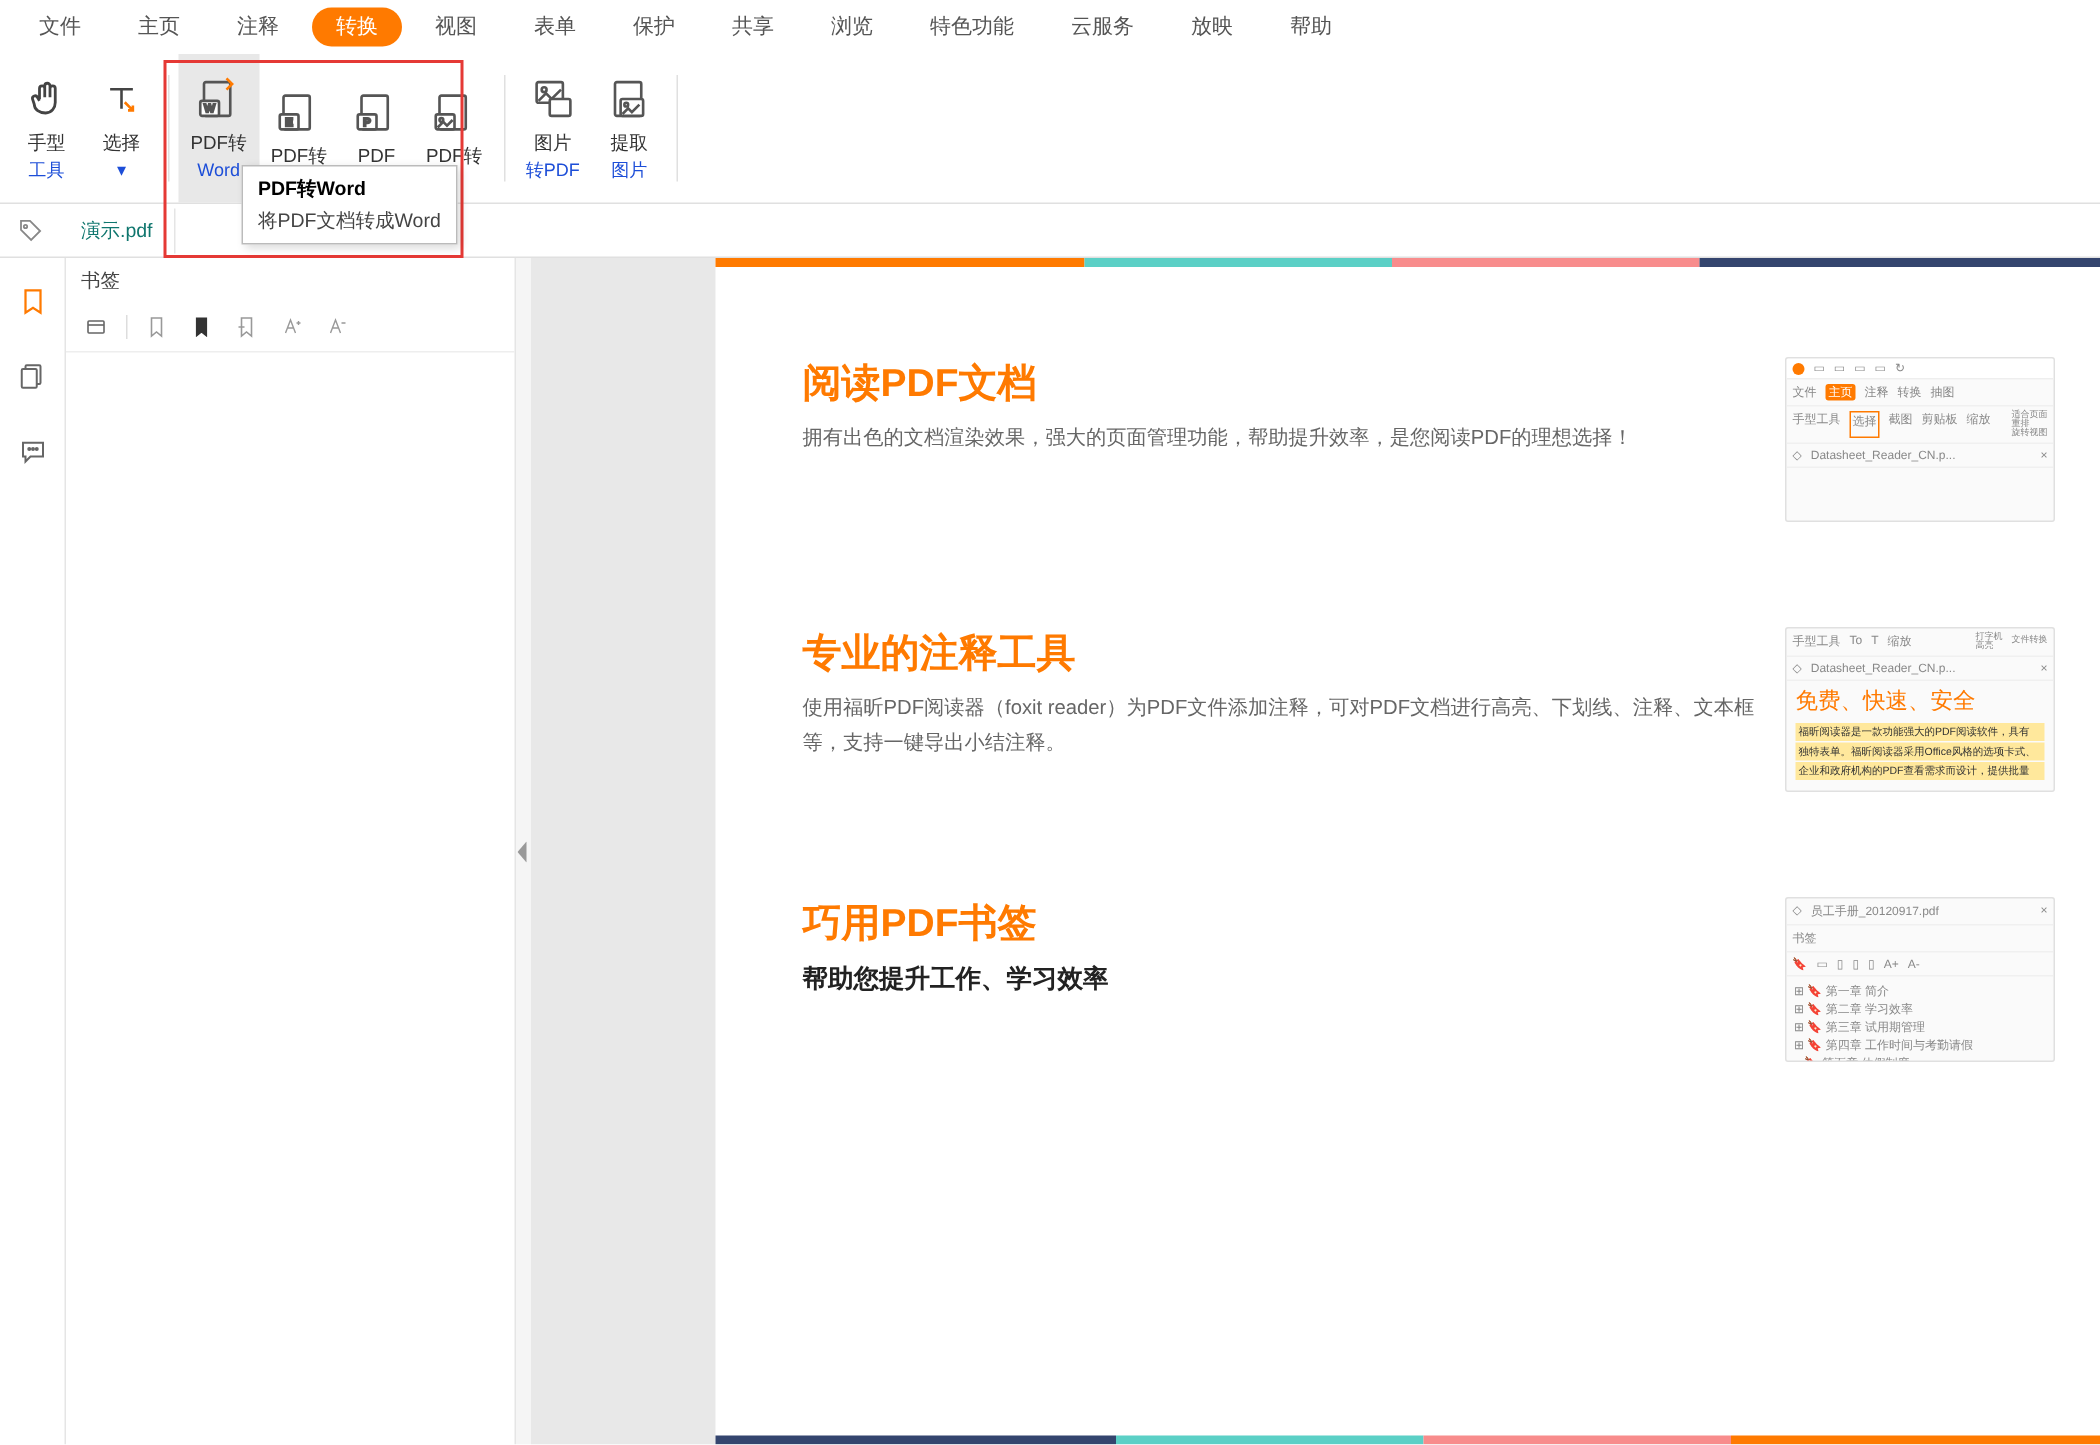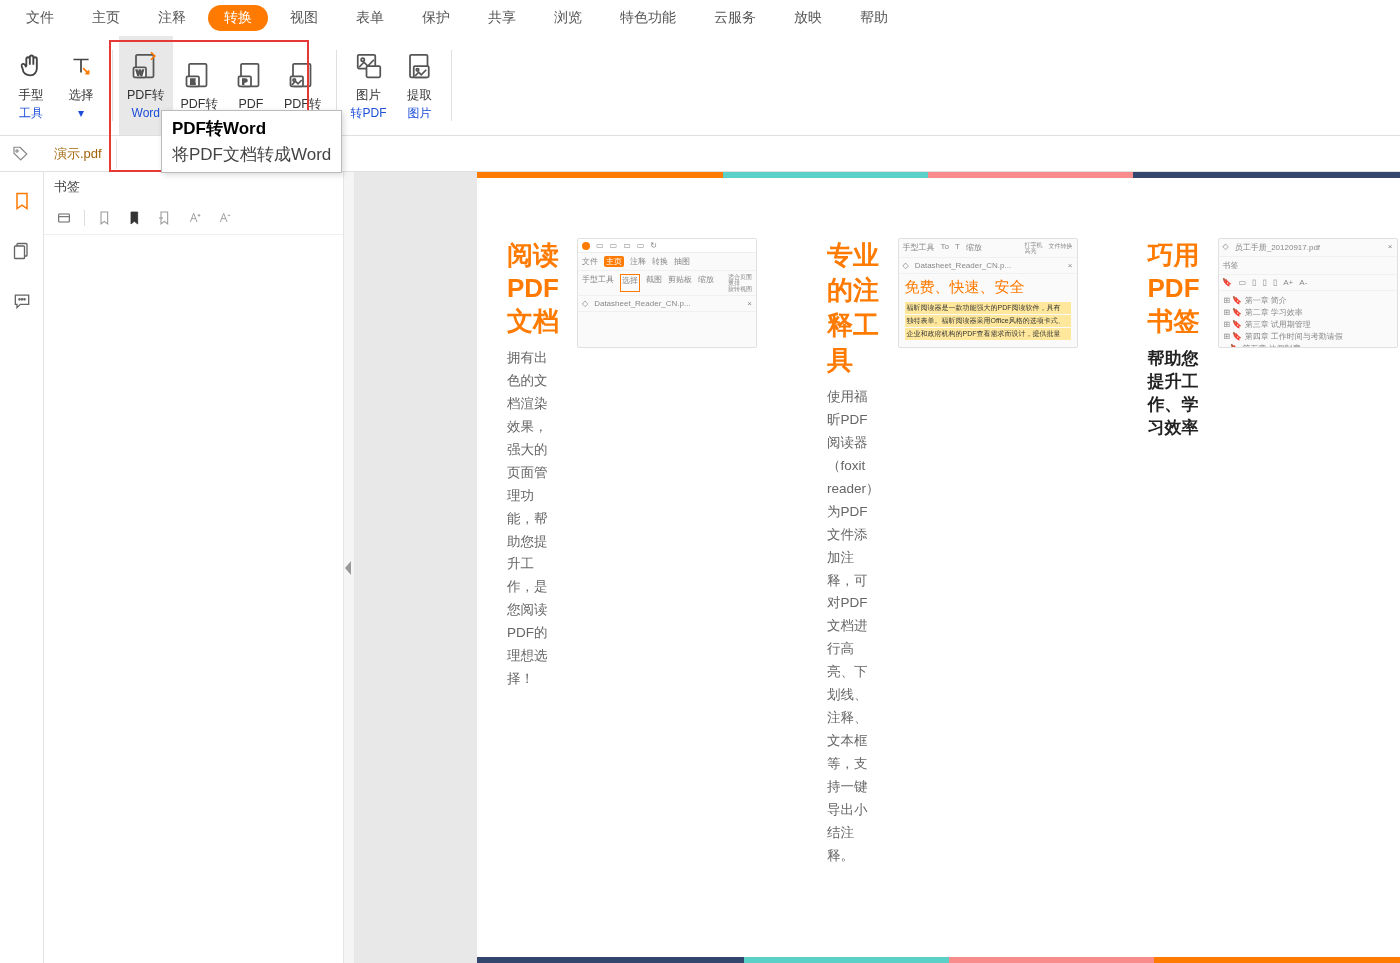--- a/index.html
+++ b/index.html
@@ -14,28 +14,28 @@
     .ribbon { display: flex; align-items: stretch; height: 100px; background: #fff; border-bottom: 1px solid #e0e0e0; padding-left: 6px; gap: 0; }
     .ribbon-btn { display: flex; flex-direction: column; align-items: center; justify-content: center; padding: 4px 8px; min-width: 48px; font-size: 12.5px; color: #333; cursor: pointer; line-height: 1.4; position: relative; }
     .ribbon-btn.active { background: #e8e8e8; }
     .ribbon-btn .icon-box { width: 34px; height: 34px; display: flex; align-items: center; justify-content: center; margin-bottom: 4px; }
     .ribbon-btn .lab { white-space: nowrap; text-align: center; }
     .ribbon-btn .sub { font-size: 12px; color: #1d4ed8; }
     .divider { width: 1px; background: #e0e0e0; margin: 14px 6px; }
 
     .highlight-box { position: absolute; top: 40px; left: 109px; width: 200px; height: 132px; border: 2px solid #E53935; z-index: 50; pointer-events: none; }
 
-    .tooltip { position: absolute; top: 110px; left: 161px; background: #fff; border: 1px solid #bbb; box-shadow: 2px 2px 6px rgba(0,0,0,0.15); padding: 6px 10px; z-index: 60; font-size: 17px; }
+    .tooltip { position: absolute; top: 110px; left: 161px; background: #fff; border: 1px solid #bbb; box-shadow: 2px 2px 6px rgba(0,0,0,0.15); padding: 6px 10px; z-index: 60; font-size: 13px; }
     .tooltip .ttl { font-weight: bold; margin-bottom: 3px; }
     .tooltip .desc { color: #444; }
 
     
     .tabrow { display: flex; align-items: center; height: 36px; border-bottom: 1px solid #e0e0e0; }
     .tabrow .left-icon { width: 40px; display: flex; align-items: center; justify-content: center; }
-    .tab { padding: 6px 14px; font-size: 13px; color: #a16207; border-right: 1px solid #e5e5e5; }
+    .tab { padding: 6px 14px; font-size: 13px; color: #0f766e; border-right: 1px solid #e5e5e5; }
 
     
     .main { display: flex; height: calc(100% - 172px); }
     .sidebar { width: 44px; background: #fff; border-right: 1px solid #e5e5e5; display: flex; flex-direction: column; align-items: center; padding-top: 18px; gap: 28px; }
     .sidebar .side-ic { width: 22px; height: 22px; display: flex; align-items: center; justify-content: center; cursor: pointer; }
 
     .bookmarks-panel { width: 300px; background: #fff; border-right: 1px solid #e5e5e5; }
     .bookmarks-head { padding: 6px 10px; font-size: 13px; color: #444; }
     .bookmarks-tools { display: flex; gap: 10px; padding: 6px 10px; align-items: center; border-bottom: 1px solid #eee; color: #888; }
     .bookmarks-tools .sep { width: 1px; height: 16px; background: #ddd; }
@@ -44,21 +44,21 @@
     .handle { width: 10px; display: flex; align-items: center; justify-content: center; background: #f5f5f5; cursor: ew-resize; }
     .page-area { flex: 1; background: #e8e8e8; display: flex; justify-content: flex-end; overflow: hidden; }
     .page { width: 923px; height: 100%; background: #fff; position: relative; display: flex; flex-direction: column; }
     .color-strip { height: 6px; display: flex; }
     .cs { flex: 1; }
     .cs.orange { background: #FF7A00; flex: 1.2; }
     .cs.teal   { background: #5BD0C6; }
     .cs.coral  { background: #F88C8C; }
     .cs.navy   { background: #34456E; flex: 1.3; }
 
-    .page-body { flex: 1; padding: 60px 30px 40px 30px; display: flex; flex-direction: row; gap: 70px; }
+    .page-body { flex: 1; padding: 60px 30px 40px 30px; display: flex; flex-direction: column; gap: 70px; margin-left: 28px; }
     .feature-block { display: flex; align-items: flex-start; gap: 18px; }
     .feature-text { flex: 1; }
     .feature-text .f-title { color: #FF7A00; font-size: 26px; font-weight: bold; margin-bottom: 8px; }
     .feature-text .f-sub   { color: #222; font-size: 17px; font-weight: 600; margin-bottom: 14px; }
     .feature-text .f-desc  { color: #666; font-size: 13.5px; line-height: 1.7; }
     .feature-img { width: 180px; height: 110px; background: #fafafa; border: 1px solid #e0e0e0; border-radius: 2px; position: relative; overflow: hidden; font-size: 8px; color: #888; }
     .mini-top { height: 14px; background: #fff; border-bottom: 1px solid #eee; display:flex; align-items:center; gap:6px; padding:0 4px;}
     .mini-top .dot { width:8px;height:8px;background:#FF7A00;border-radius:50%; }
     .mini-row { display:flex; gap:6px; padding:3px 4px; border-bottom:1px solid #f0f0f0; }
     .mini-active { background:#FF7A00;color:#fff;padding:0 2px;border-radius:2px; }
@@ -278,21 +278,21 @@
           <div class="cs teal"></div>
           <div class="cs coral"></div>
           <div class="cs navy"></div>
       </div>
 
       <div class="page-body">
 
         <div class="feature-block">
           <div class="feature-text">
             <div class="f-title">阅读PDF文档</div>
-            <div class="f-desc">拥有出色的文档渲染效果，强大的页面管理功能，帮助您提升工作，是您阅读PDF的理想选择！</div>
+            <div class="f-desc">拥有出色的文档渲染效果，强大的页面管理功能，帮助提升效率，是您阅读PDF的理想选择！</div>
           </div>
           <div class="feature-img">
             <div class="mini-top">
                 <div class="dot"></div>
                 <span>▭</span>
                 <span>▭</span>
                 <span>▭</span>
                 <span>▭</span>
                 <span>↻</span>
               </div>

